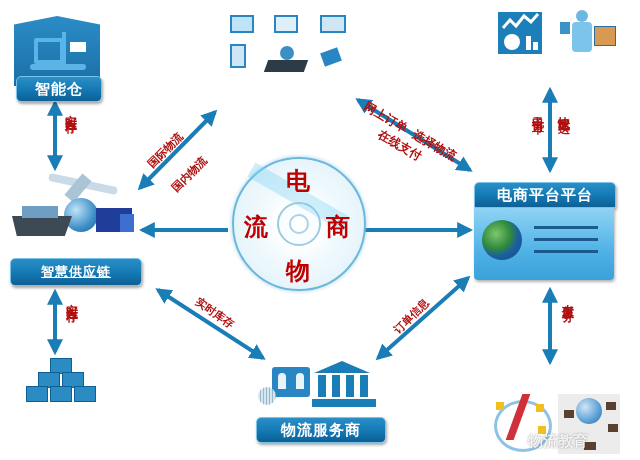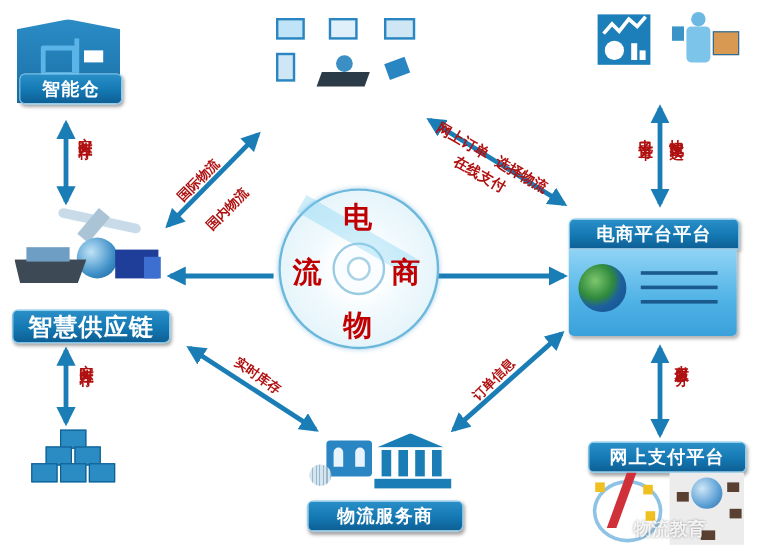--- a/index.html
+++ b/index.html
@@ -65,21 +65,21 @@
 </div>
 
 <div class="abs" style="left:12px;top:12px;width:92px;height:88px;">
   <div class="abs" style="left:2px;top:4px;width:86px;height:70px;background:linear-gradient(180deg,#2b8cc6,#1b6fa6);
               clip-path:polygon(0 12%,50% 0,100% 12%,100% 100%,0 100%);">
     <div class="abs" style="left:20px;top:22px;width:22px;height:18px;border:4px solid #5bb4e8;border-radius:2px;"></div>
     <div class="abs" style="left:48px;top:16px;width:4px;height:34px;background:#5bb4e8;"></div>
     <div class="abs" style="left:56px;top:26px;width:16px;height:10px;background:#ffffff;"></div>
     <div class="abs" style="left:16px;top:48px;width:56px;height:6px;background:#5bb4e8;border-radius:3px;"></div>
   </div>
-  <div class="label-box" style="left:4px;top:49px;width:84px;height:24px;font-size:15px;">智能仓</div>
+  <div class="label-box" style="left:4px;top:64px;width:84px;height:24px;font-size:15px;">智能仓</div>
 </div>
 
 <span class="red vtext" style="left:65px;top:105px;">实时库存</span>
 
 <div class="abs" style="left:222px;top:10px;width:130px;height:92px;">
   <div class="abs" style="left:0;top:0;width:130px;height:66px;">
     <div class="abs" style="left:8px;top:5px;width:20px;height:14px;border:2px solid #2a86c2;background:#bfe3f7;"></div>
     <div class="abs" style="left:52px;top:5px;width:20px;height:14px;border:2px solid #2a86c2;background:#dff0fa;"></div>
     <div class="abs" style="left:98px;top:5px;width:22px;height:14px;border:2px solid #2a86c2;background:#cfe6f5;"></div>
     <div class="abs" style="left:8px;top:34px;width:12px;height:20px;border:2px solid #2a86c2;background:#cfe6f5;"></div>
@@ -125,21 +125,21 @@
 <div class="abs" style="left:8px;top:172px;width:136px;height:110px;">
   <div class="abs" style="left:0;top:0;width:136px;height:80px;">
     <div class="abs" style="left:40px;top:8px;width:70px;height:8px;background:#c9dbe8;border-radius:4px;transform:rotate(12deg);"></div>
     <div class="abs" style="left:64px;top:2px;width:12px;height:28px;background:#aac4d6;transform:rotate(40deg);"></div>
     <div class="abs" style="left:56px;top:26px;width:34px;height:34px;border-radius:50%;background:radial-gradient(circle at 35% 35%,#bfe3f7,#3e8fc7 60%,#1b5f96);"></div>
     <div class="abs" style="left:4px;top:44px;width:60px;height:20px;background:#3d4a55;clip-path:polygon(0 0,100% 0,88% 100%,8% 100%);"></div>
     <div class="abs" style="left:14px;top:34px;width:36px;height:12px;background:#6f9ec4;"></div>
     <div class="abs" style="left:88px;top:36px;width:36px;height:24px;background:#1e3e9a;"></div>
     <div class="abs" style="left:112px;top:42px;width:14px;height:18px;background:#3d6fd0;"></div>
   </div>
-  <div class="label-box" style="left:2px;top:86px;width:130px;height:26px;font-size:20px;">智慧供应链</div>
+  <div class="label-box" style="left:2px;top:86px;width:130px;height:26px;font-size:13px;text-decoration:underline;">智慧供应链</div>
 </div>
 
 <span class="red" style="left:146px;top:162px;transform:rotate(-45deg);transform-origin:left top;font-size:11px;">国际物流</span>
 <span class="red" style="left:170px;top:186px;transform:rotate(-45deg);transform-origin:left top;font-size:11px;">国内物流</span>
 
 <span class="red vtext" style="left:66px;top:294px;">实时库存</span>
 
 <div class="abs" style="left:14px;top:358px;width:90px;height:86px;">
   <div class="abs" style="left:8px;top:0;width:80px;height:50px;">
     <div class="abs" style="left:28px;top:0;width:20px;height:14px;background:#2a8cc2;border:1px solid #0e5f94;"></div>
@@ -167,21 +167,20 @@
     <div class="abs" style="left:94px;top:20px;width:8px;height:22px;background:#1a7db5;"></div>
     <div class="abs" style="left:108px;top:20px;width:8px;height:22px;background:#1a7db5;"></div>
     <div class="abs" style="left:60px;top:44px;width:64px;height:8px;background:#1a7db5;"></div>
   </div>
   <div class="label-box" style="left:4px;top:62px;width:128px;height:24px;font-size:15px;">物流服务商</div>
 </div>
 
 <span class="red vtext" style="left:562px;top:294px;">支付服务</span>
 
 <div class="abs" style="left:488px;top:368px;width:140px;height:92px;">
-  <div class="label-box" style="left:2px;top:0;width:130px;height:24px;font-size:15px;">网上支付平台</div>
   <div class="abs" style="left:0;top:26px;width:140px;height:66px;">
     <div class="abs" style="left:6px;top:6px;width:52px;height:46px;border-radius:50%;border:3px solid #8fc3e6;"></div>
     <div class="abs" style="left:26px;top:0;width:8px;height:46px;background:#d0303a;transform:skewX(-20deg);"></div>
     <div class="abs" style="left:8px;top:8px;width:8px;height:8px;background:#f0c020;"></div>
     <div class="abs" style="left:48px;top:10px;width:8px;height:8px;background:#f0c020;"></div>
     <div class="abs" style="left:50px;top:32px;width:8px;height:8px;background:#f0c020;"></div>
     <div class="abs" style="left:70px;top:0;width:62px;height:60px;background:#ececec;"></div>
     <div class="abs" style="left:88px;top:4px;width:26px;height:26px;border-radius:50%;background:radial-gradient(circle at 35% 35%,#cfe6f7,#5a9fd4 60%,#2a6aa6);"></div>
     <div class="abs" style="left:76px;top:16px;width:10px;height:8px;background:#5a4030;"></div>
     <div class="abs" style="left:118px;top:8px;width:10px;height:8px;background:#5a4030;"></div>

